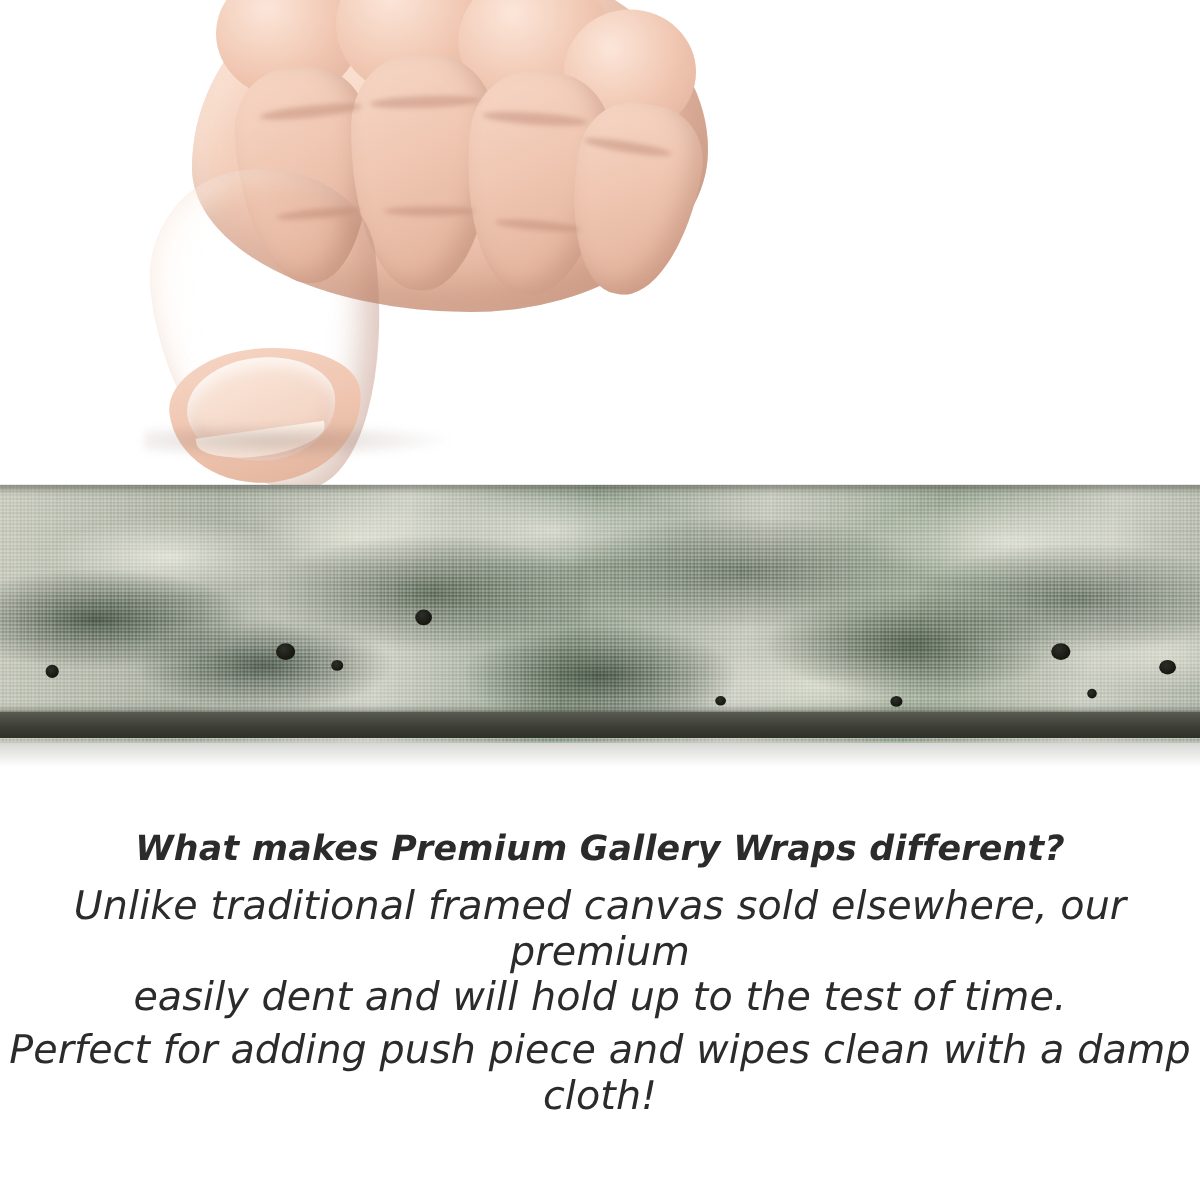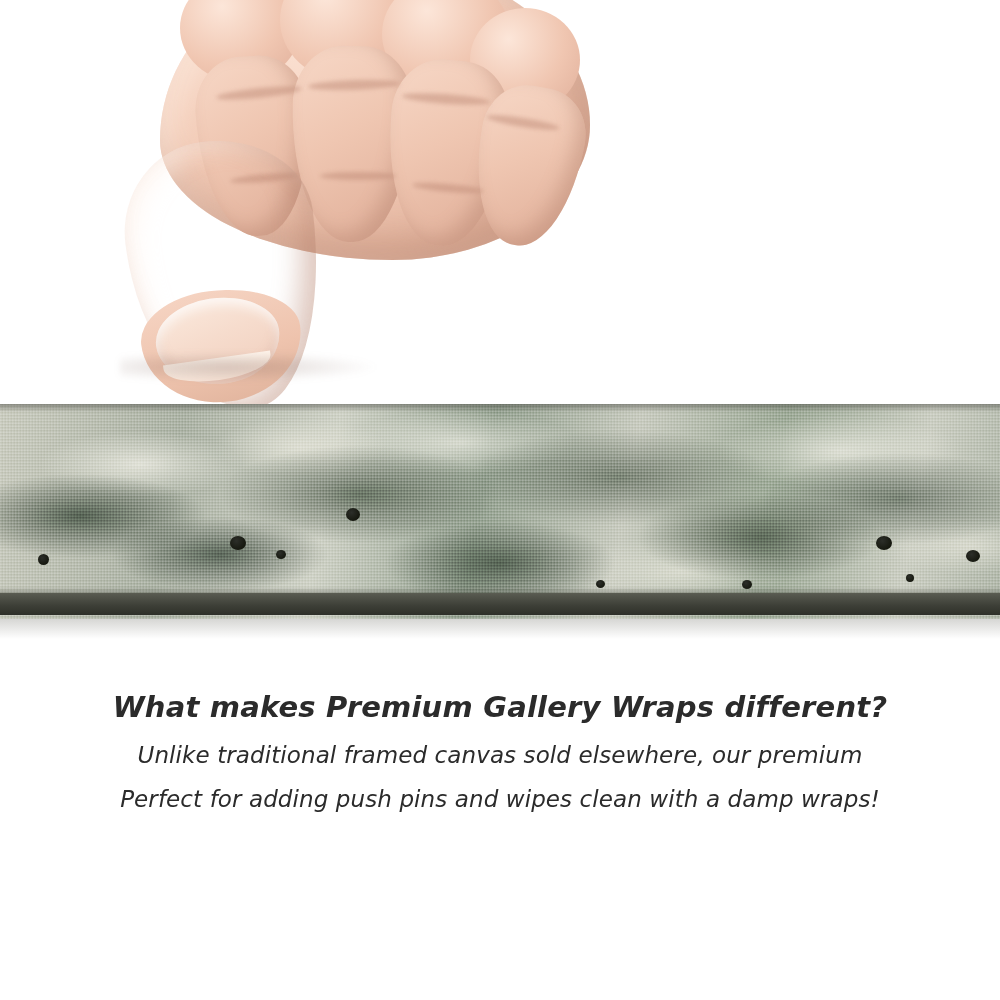--- a/index.html
+++ b/index.html
@@ -235,21 +235,21 @@
     font-family: "DejaVu Sans", sans-serif;
     font-style: italic;
   }
   .caption-title {
     font-size: 29px;
     font-weight: 700;
     letter-spacing: 0.2px;
     margin-bottom: 12px;
   }
   .caption-line {
-    font-size: 23px;
+    font-size: 33px;
     font-weight: 400;
     line-height: 38px;
     letter-spacing: 0.1px;
   }
   .caption-last {
     margin-top: 6px;
   }
 </style>
 </head>
 <body>
@@ -302,16 +302,17 @@
         <div class="canvas-side"></div>
       </div>
     </div>
 
     <div class="canvas-shadow-under"></div>
   </div>
 
   <div class="caption">
     <div class="caption-title">What makes Premium Gallery Wraps different?</div>
     <div class="caption-line">Unlike traditional framed canvas sold elsewhere, our premium</div>
-    <div class="caption-line caption-last">Perfect for adding push pins and wipes clean with a damp wraps!</div>
+    <div class="caption-line">easily dent and will hold up to the test of time.</div>
+    <div class="caption-line caption-last">Perfect for adding push piece and wipes clean with a damp cloth!</div>
   </div>
 
 </div>
 
 </body></html>

